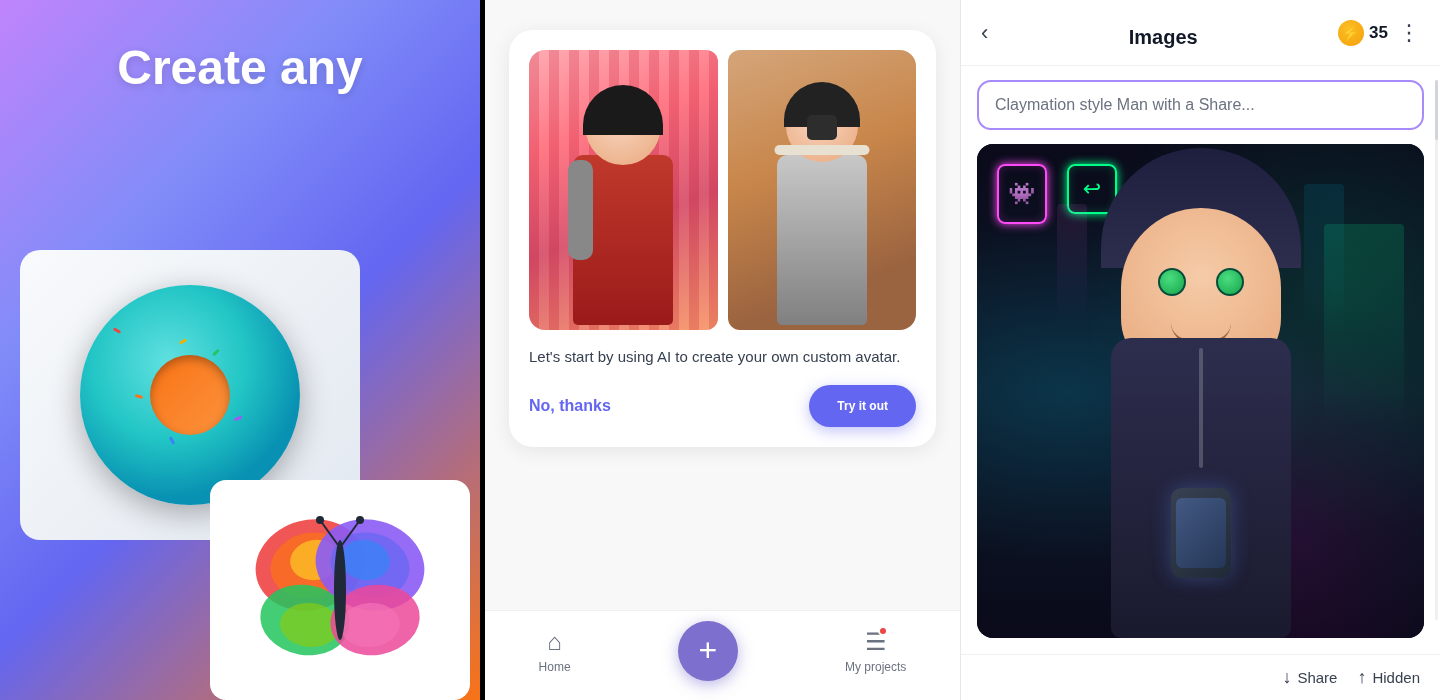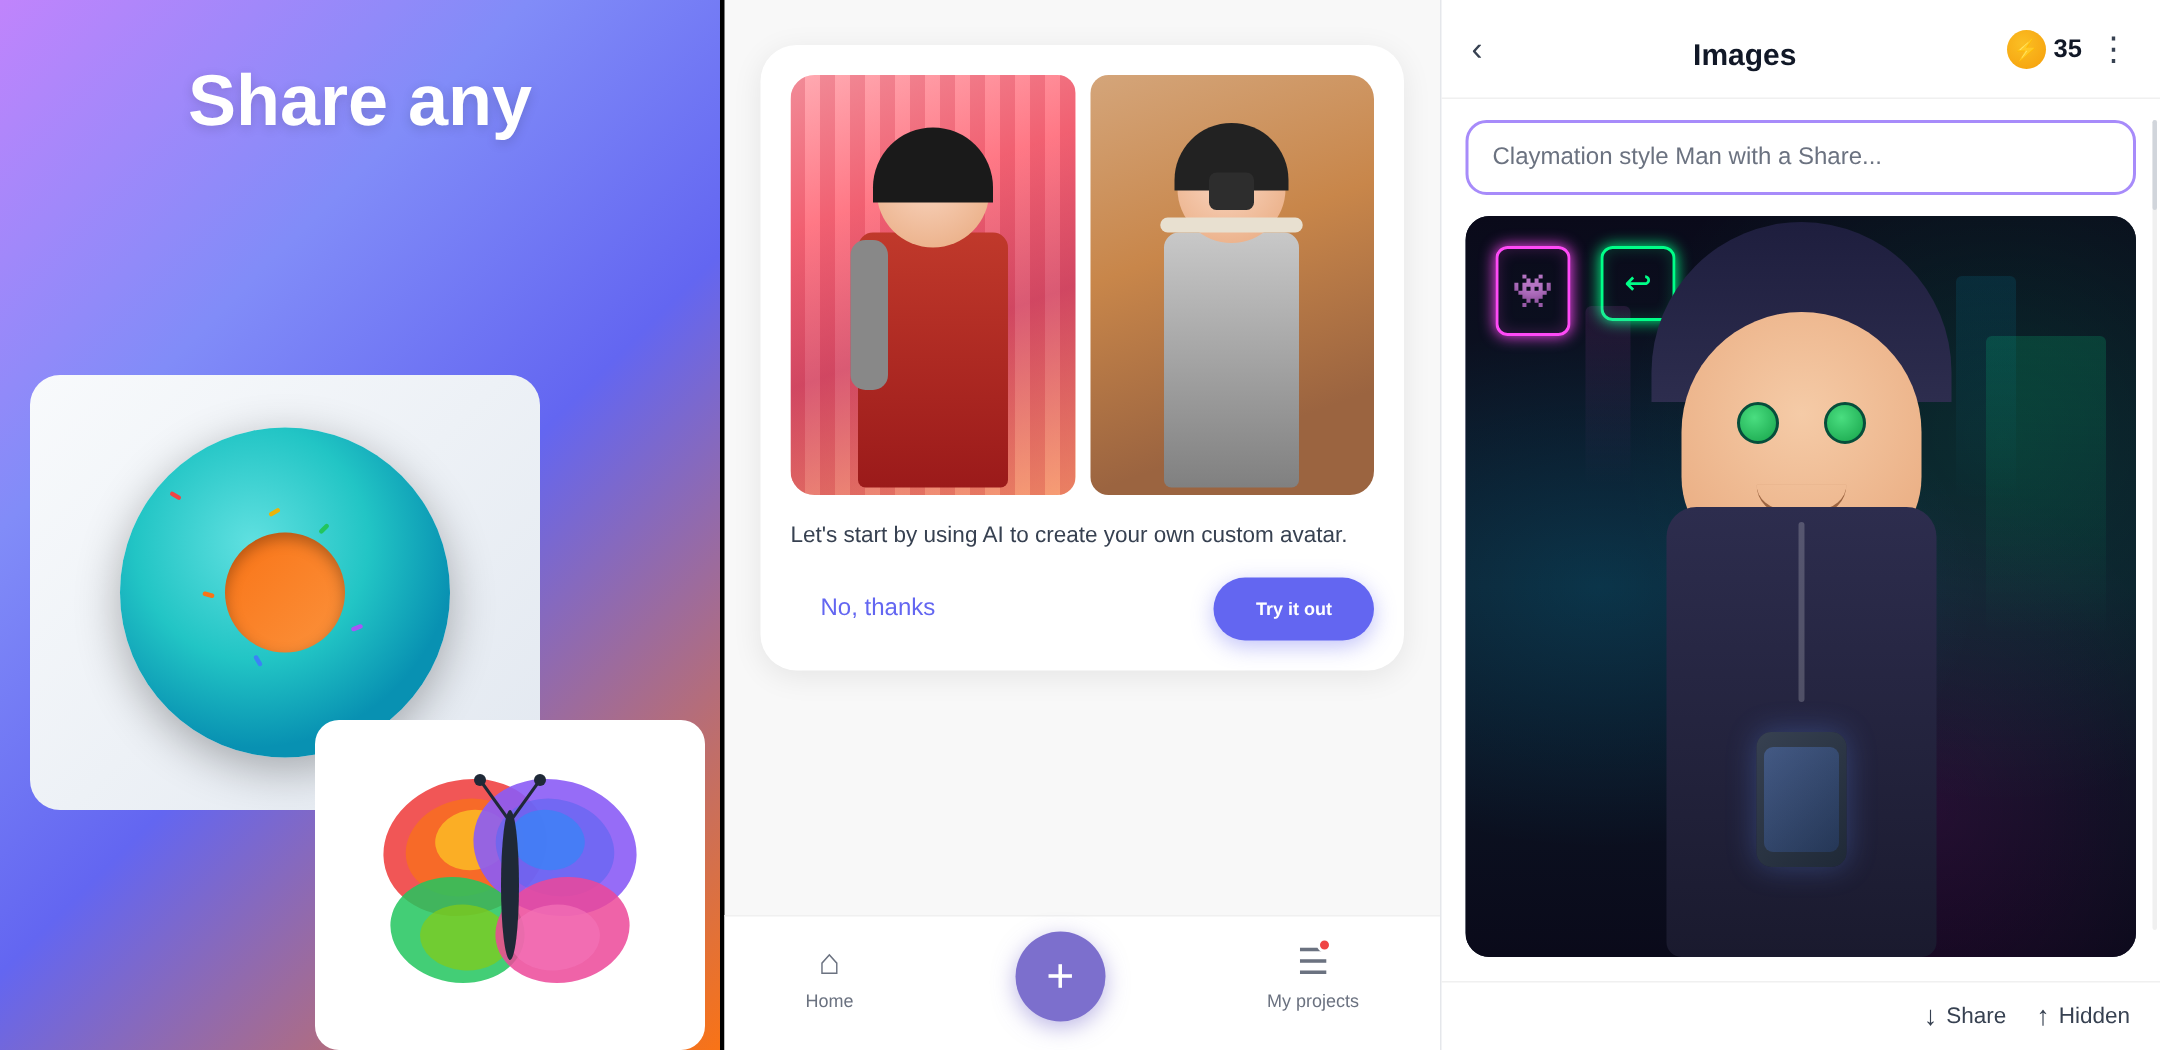--- a/index.html
+++ b/index.html
@@ -91,21 +91,21 @@
 
     
     .panel-2 {
       width: 480px;
       height: 700px;
       background: #f8f8f8;
       position: relative;
       display: flex;
       flex-direction: column;
       align-items: center;
-      border-left: 3px solid #000000;
+      border-left: 5px solid #000000;
     }
     .panel-2-card {
       background: white;
       border-radius: 24px;
       margin: 30px 24px 0;
       padding: 20px;
       box-shadow: 0 4px 20px rgba(0,0,0,0.08);
       width: calc(100% - 48px);
     }
     .card-images-row {
@@ -156,23 +156,22 @@
     .card-actions {
       display: flex;
       align-items: center;
       justify-content: space-between;
     }
     .no-thanks-btn {
       background: none;
       border: none;
       color: #6366f1;
       font-size: 16px;
-      font-weight: 400;
+      font-weight: 700;
       cursor: pointer;
-      margin-left: 20px;
     }
     .try-it-btn {
       background: #6366f1;
       color: white;
       border: none;
       border-radius: 28px;
       padding: 14px 28px;
       font-size: 12px;
       font-weight: 600;
       cursor: pointer;
@@ -443,21 +442,21 @@
       height: 60px;
       background: #d1d5db;
       border-radius: 2px;
     }
   </style>
 </head>
 <body>
 
 <div class="panel-1">
   <div class="panel-1-title">
-    <span>Share any</span><br>
+    <span>Create any</span><br>
   </div>
 
   <div class="donut-container">
     <div style="position:relative; display:flex; align-items:center; justify-content:center;">
       <div class="donut-visual">
 
         <div class="donut-sprinkle" style="background:#ef4444;top:20%;left:15%;transform:rotate(30deg);"></div>
         <div class="donut-sprinkle" style="background:#22c55e;top:30%;left:60%;transform:rotate(-45deg);"></div>
         <div class="donut-sprinkle" style="background:#f97316;top:50%;left:25%;transform:rotate(15deg);"></div>
         <div class="donut-sprinkle" style="background:#a855f7;top:60%;left:70%;transform:rotate(-20deg);"></div>

